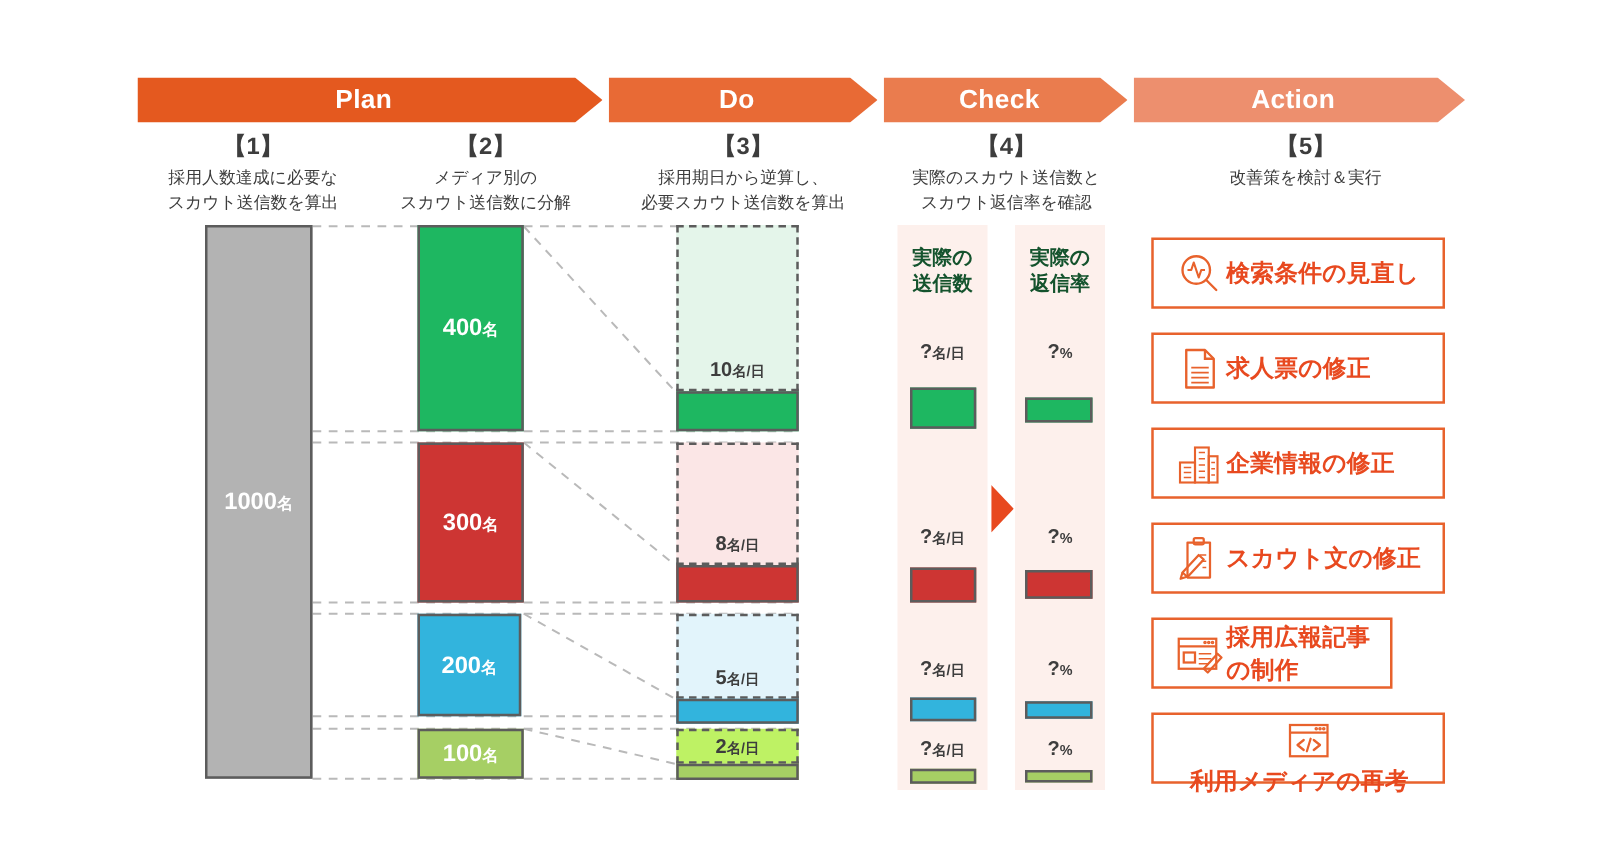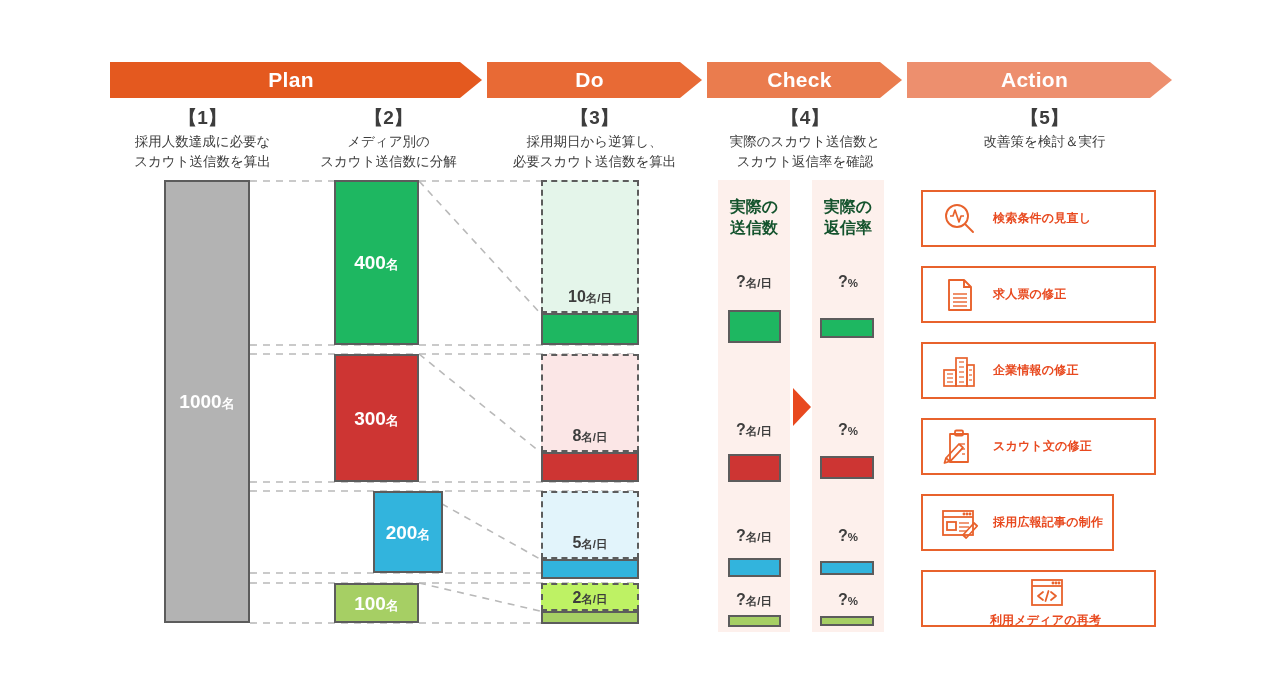--- a/index.html
+++ b/index.html
@@ -42,21 +42,21 @@
   .col4{position:absolute;background:#fdf0ec;}
   .col4-title{position:absolute;text-align:center;font-size:16px;font-weight:bold;
               color:#14532d;line-height:1.32;white-space:pre-line;}
   .q{position:absolute;text-align:center;font-size:16px;font-weight:bold;color:#3d3d3d;line-height:1;}
   .q .unit{font-size:11.5px;font-weight:bold;}
 
   
   .card{position:absolute;box-sizing:border-box;border:2px solid #e8622c;background:#ffffff;
         display:flex;align-items:center;}
   .card .ic{width:40px;height:40px;margin-left:16px;flex:0 0 auto;}
-  .card .ctxt{margin-left:14px;font-size:12px;font-weight:bold;color:#e8491f;letter-spacing:.2px;}
+  .card .ctxt{margin-left:2px;font-size:19px;font-weight:bold;color:#e8491f;letter-spacing:.2px;}
 </style>
 </head>
 <body>
 
 <div class="stage">
 
   <div class="arrow" style="left:110px;top:62px;width:372px;">
     <div class="shape">
       <svg width="372" height="36" viewBox="0 0 372 36" preserveAspectRatio="none">
         <polygon points="0,0 350,0 372,18 350,36 0,36" fill="#e4591f"></polygon>
@@ -145,21 +145,21 @@
   <div class="bar" style="left:334px;top:180px;width:85px;height:165px;background:#1eb761;">
     <span class="val">
       <span>400</span><span class="unit">名</span>
     </span>
   </div>
   <div class="bar" style="left:334px;top:354px;width:85px;height:128px;background:#cd3533;">
     <span class="val">
       <span>300</span><span class="unit">名</span>
     </span>
   </div>
-  <div class="bar" style="left:334px;top:491px;width:70px;height:82px;background:#32b4dd;margin-left:39px;">
+  <div class="bar" style="left:334px;top:491px;width:83px;height:82px;background:#32b4dd;">
     <span class="val">
       <span>200</span><span class="unit">名</span>
     </span>
   </div>
   <div class="bar" style="left:334px;top:583px;width:85px;height:40px;background:#a6cf64;">
     <span class="val">
       <span>100</span><span class="unit">名</span>
     </span>
   </div>
 

